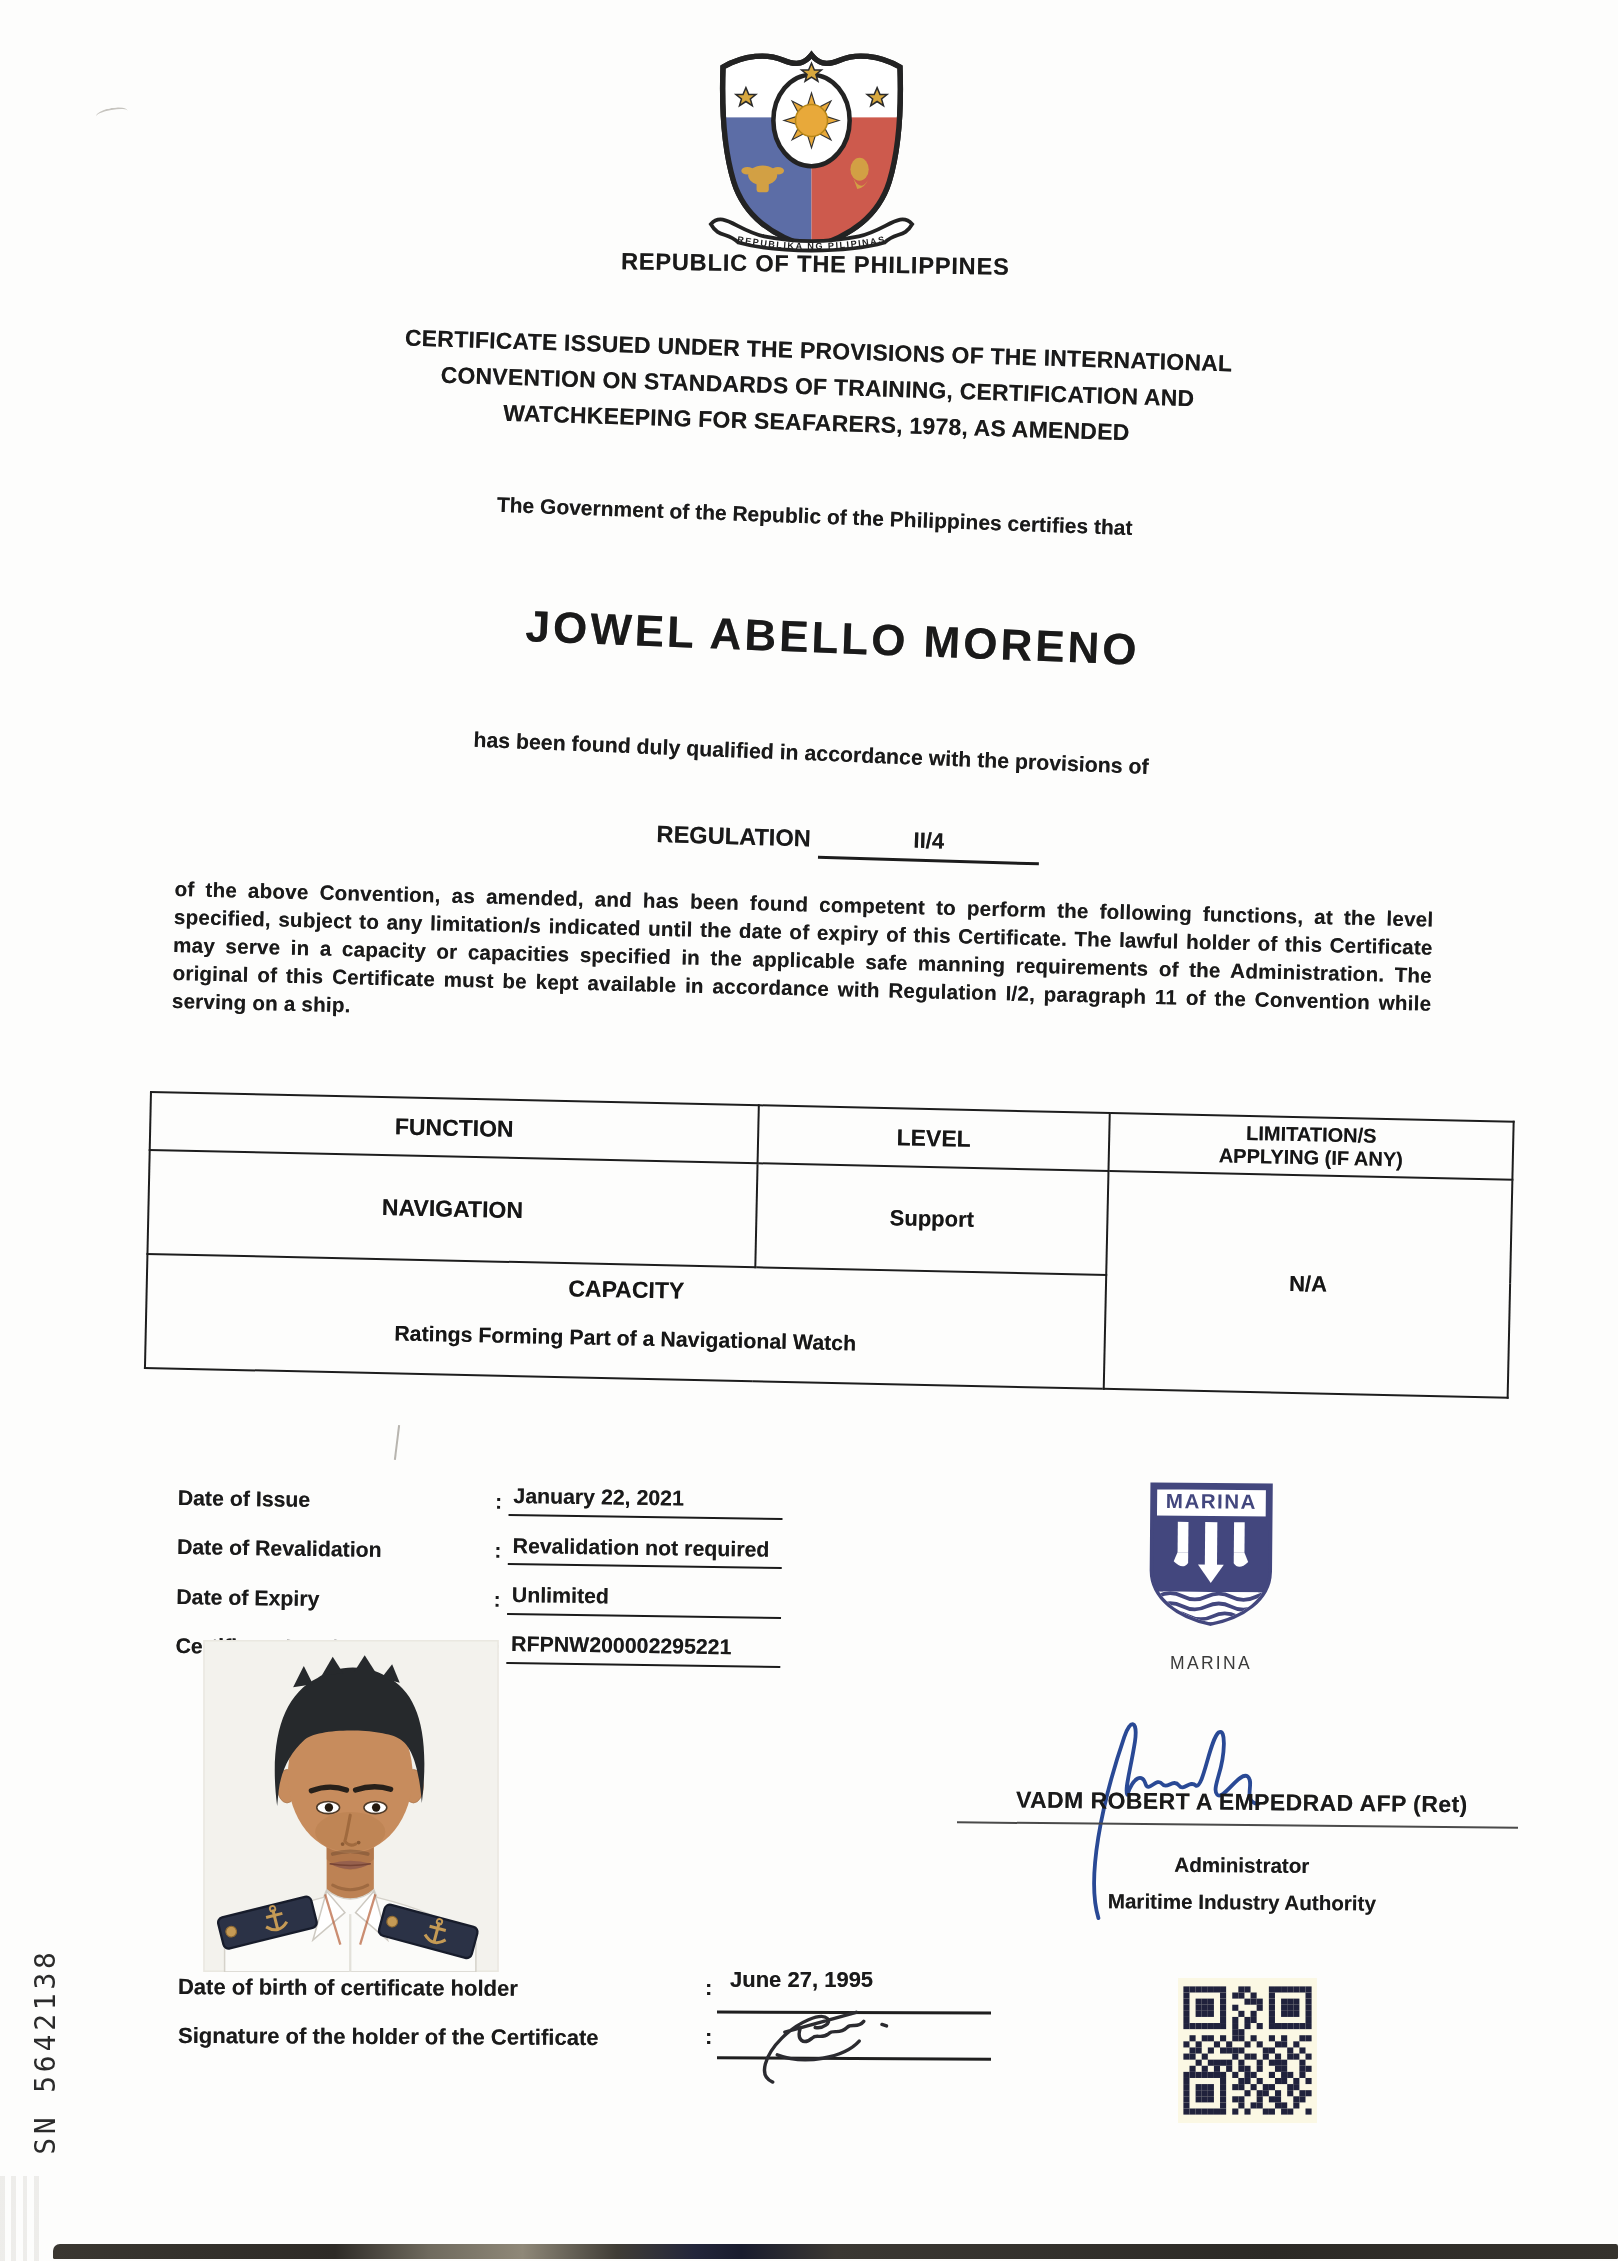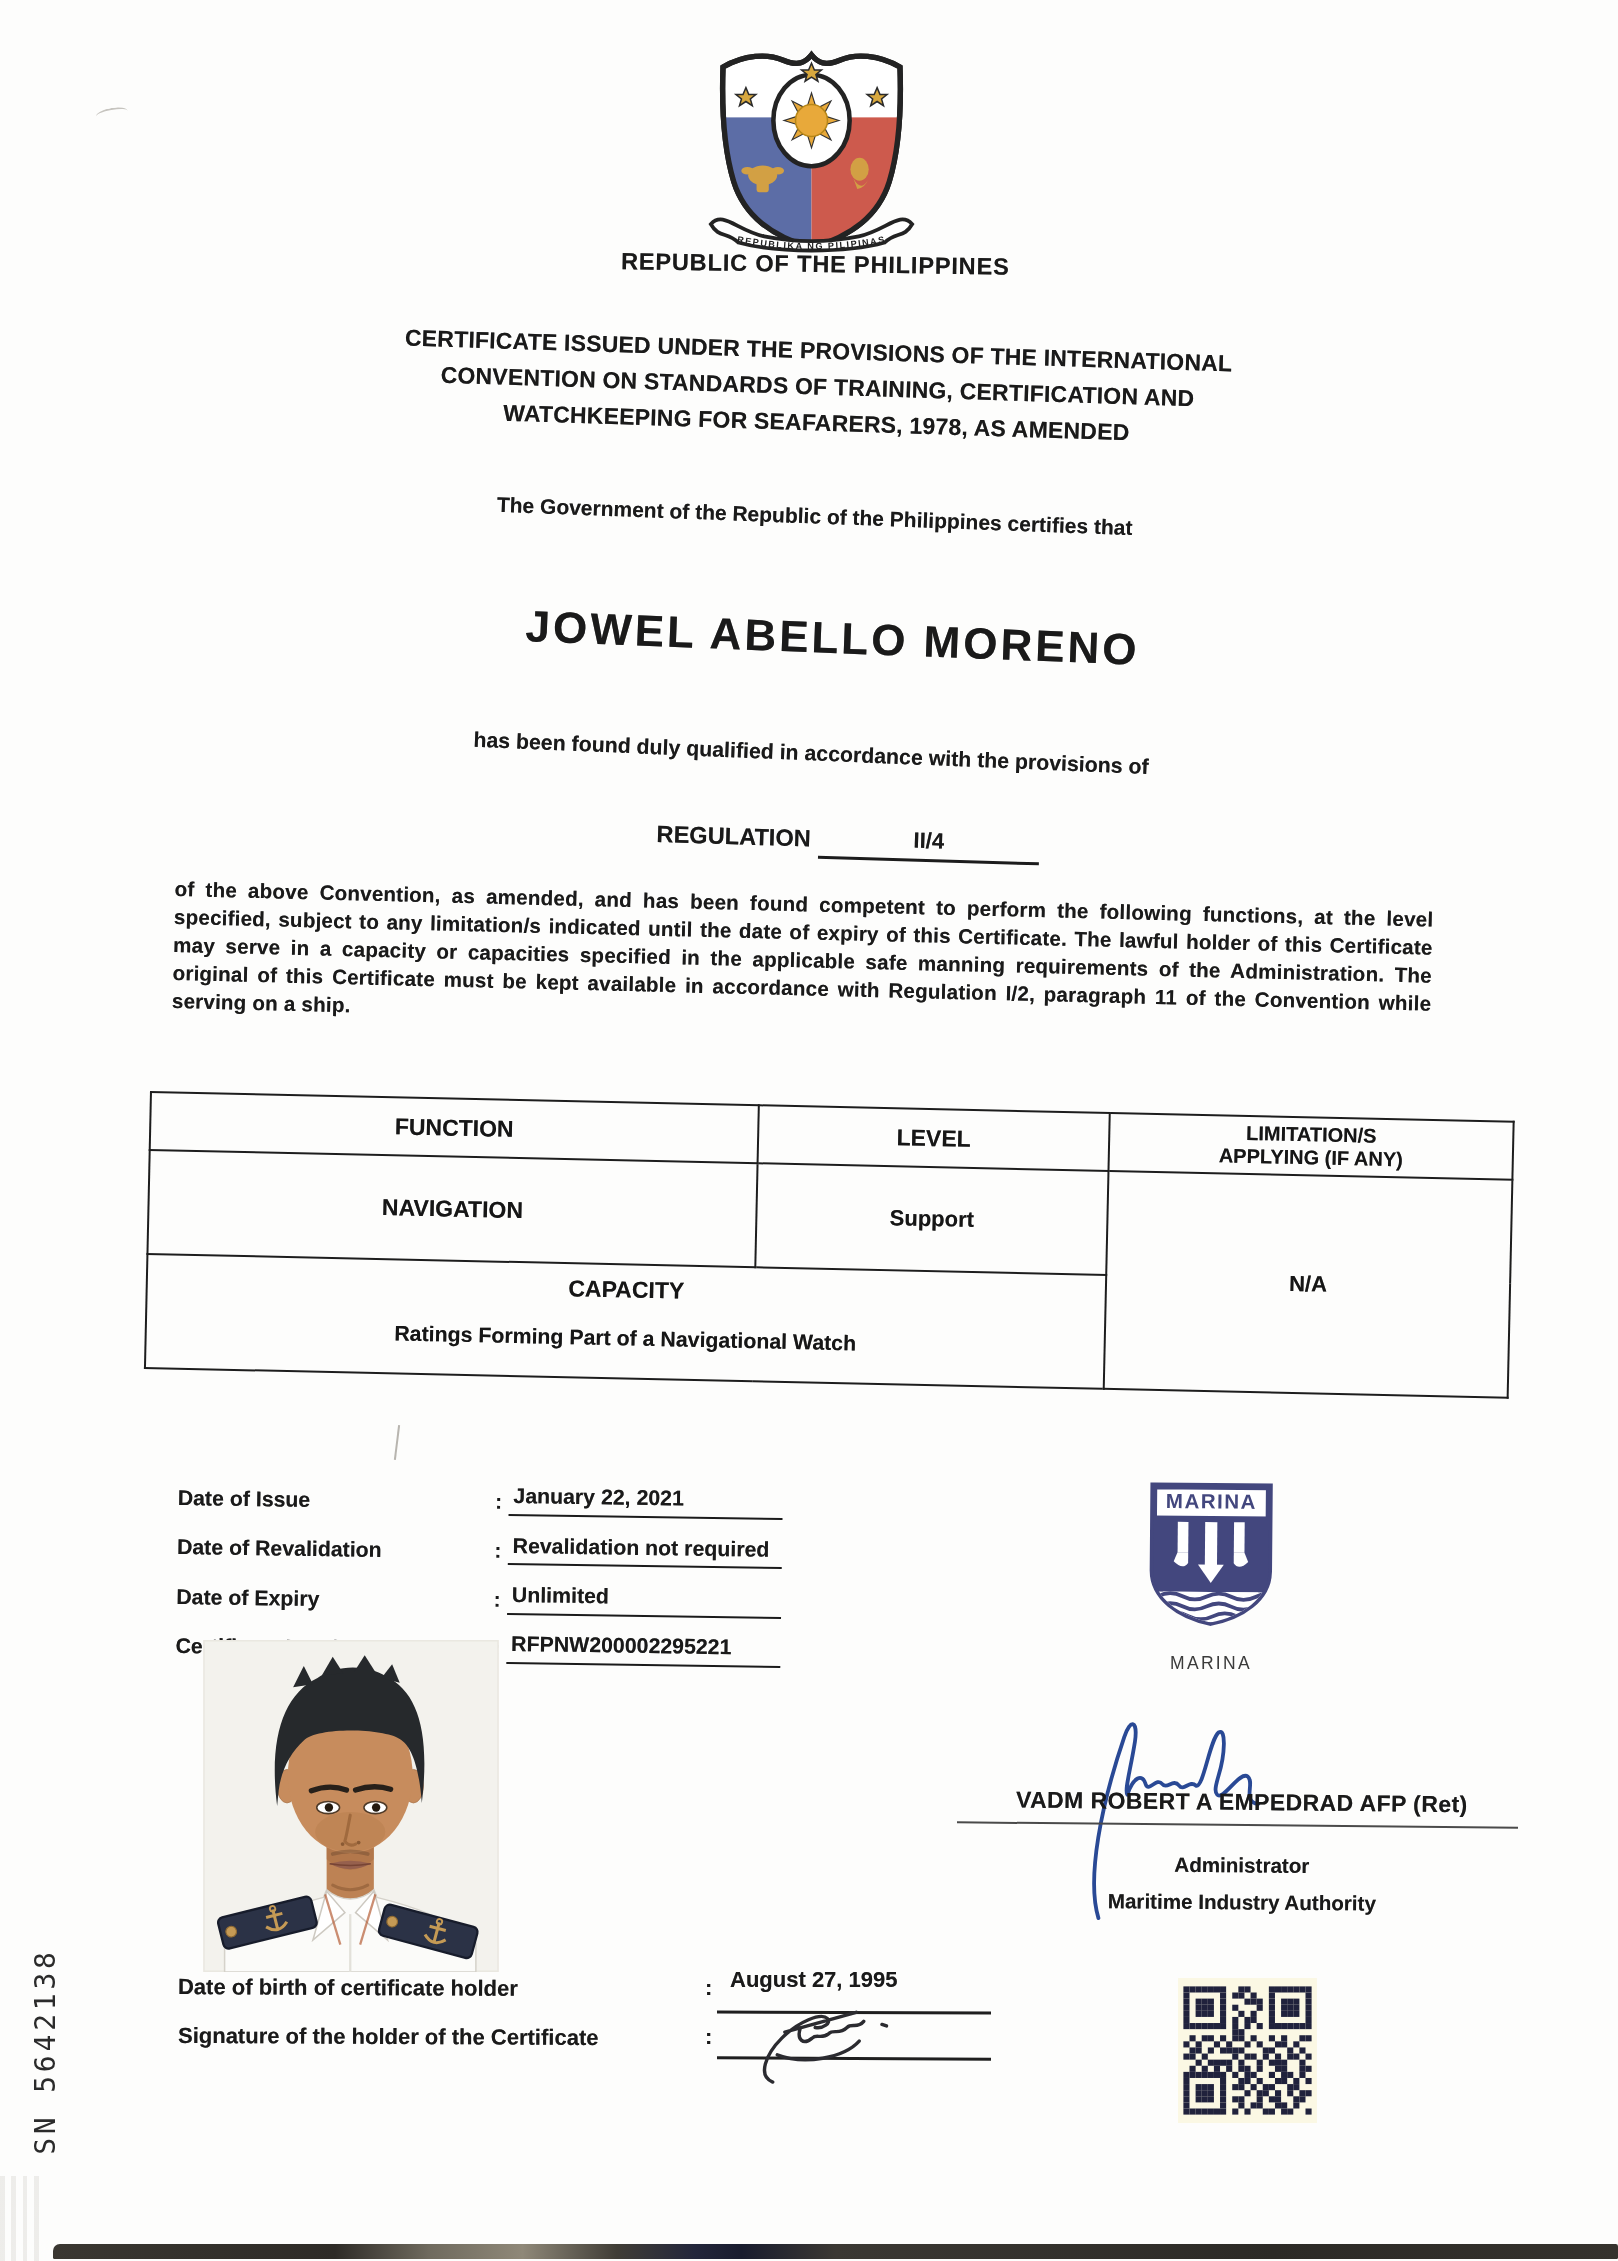--- a/index.html
+++ b/index.html
@@ -303,21 +303,21 @@
     <circle cx="183" cy="268" r="2.5" fill="#8a5a34"></circle>
     <circle cx="204" cy="266" r="2.5" fill="#8a5a34"></circle>
     <path d="M170,281 Q193,274 216,281" stroke="#5a3c28" stroke-width="5" fill="none" opacity=".35" stroke-linecap="round"></path>
     <path d="M166,294 Q193,286 220,294 Q193,308 166,294 Z" fill="#96604d"></path>
     <path d="M166,294 Q193,298 220,294" stroke="#774434" stroke-width="2" fill="none"></path>
     <path d="M170,322 Q193,334 216,322" stroke="#82522e" stroke-width="4" fill="none" opacity=".5" stroke-linecap="round"></path>
   </svg>
 
   <div class="abs birth-label b soft">Date of birth of certificate holder</div>
   <div class="abs birth-colon b soft">:</div>
-  <div class="abs birth-value b soft">August 27, 1995</div>
+  <div class="abs birth-value b soft">June 27, 1995</div>
   <div class="abs underline-1"></div>
 
   <div class="abs holder-sig-label b soft">Signature of the holder of the Certificate</div>
   <div class="abs holder-sig-colon b soft">:</div>
   <div class="abs underline-2"></div>
 
   <svg class="abs holder-sig" width="183" height="110" viewBox="0 0 240 145">
     <path fill="none" stroke="#2b2b30" stroke-width="4.5" stroke-linecap="round" stroke-linejoin="round" d="M28,128 C8,120 18,92 40,70 C62,48 92,36 100,44 C106,50 94,58 84,56
              M44,62 L138,36
              M64,58 C60,72 68,80 80,70 C86,64 92,72 102,64 C108,58 116,66 126,56 C132,50 140,58 148,48

